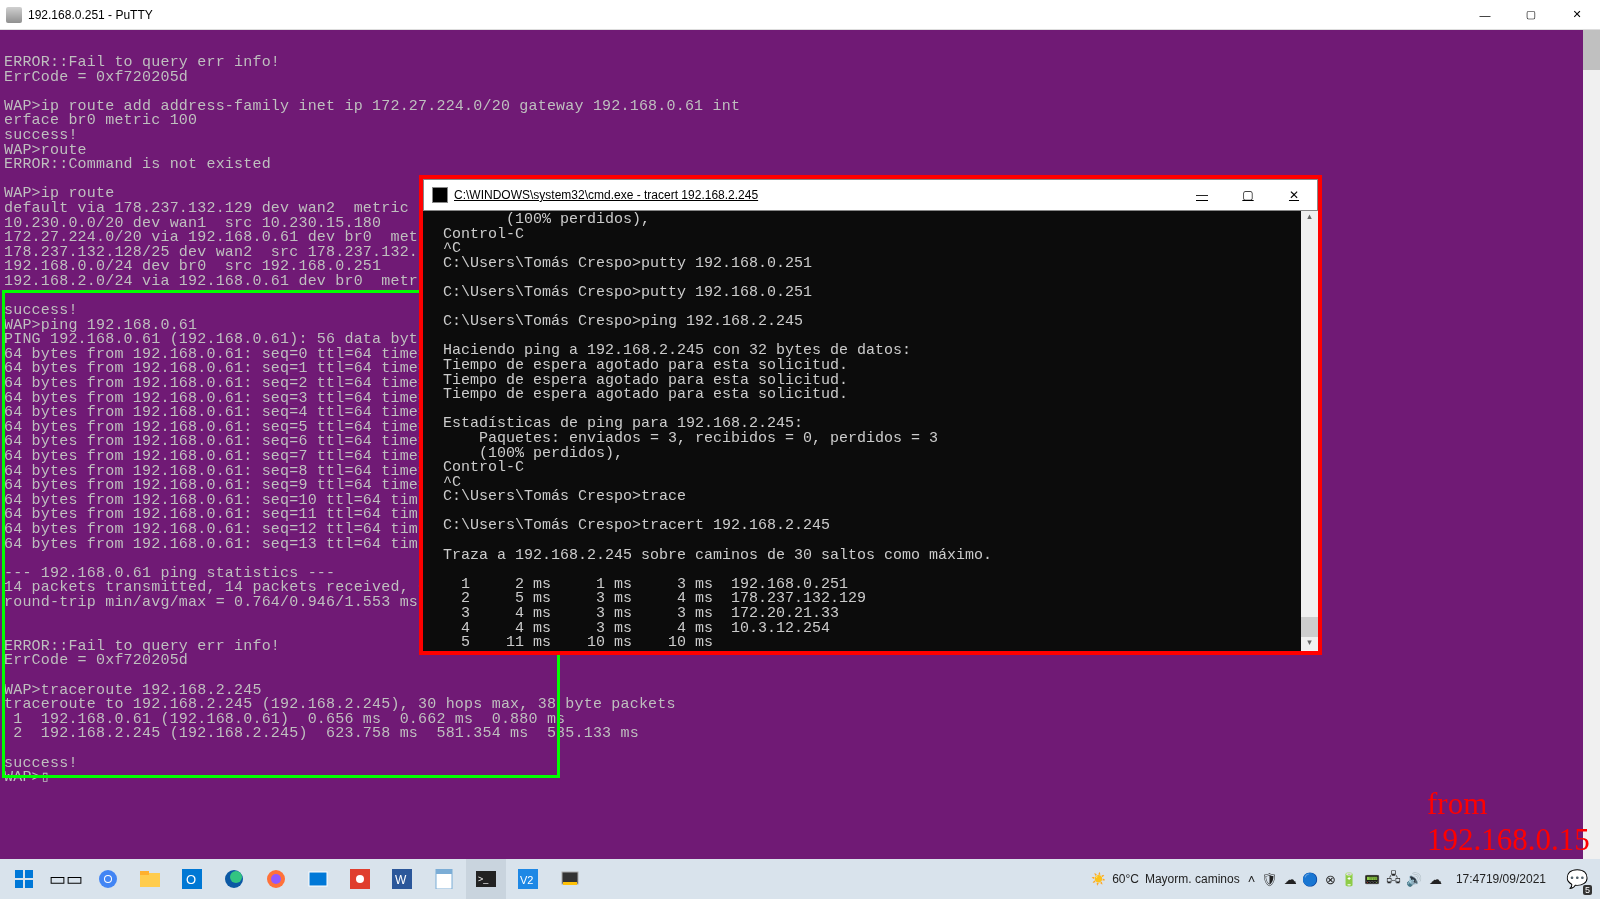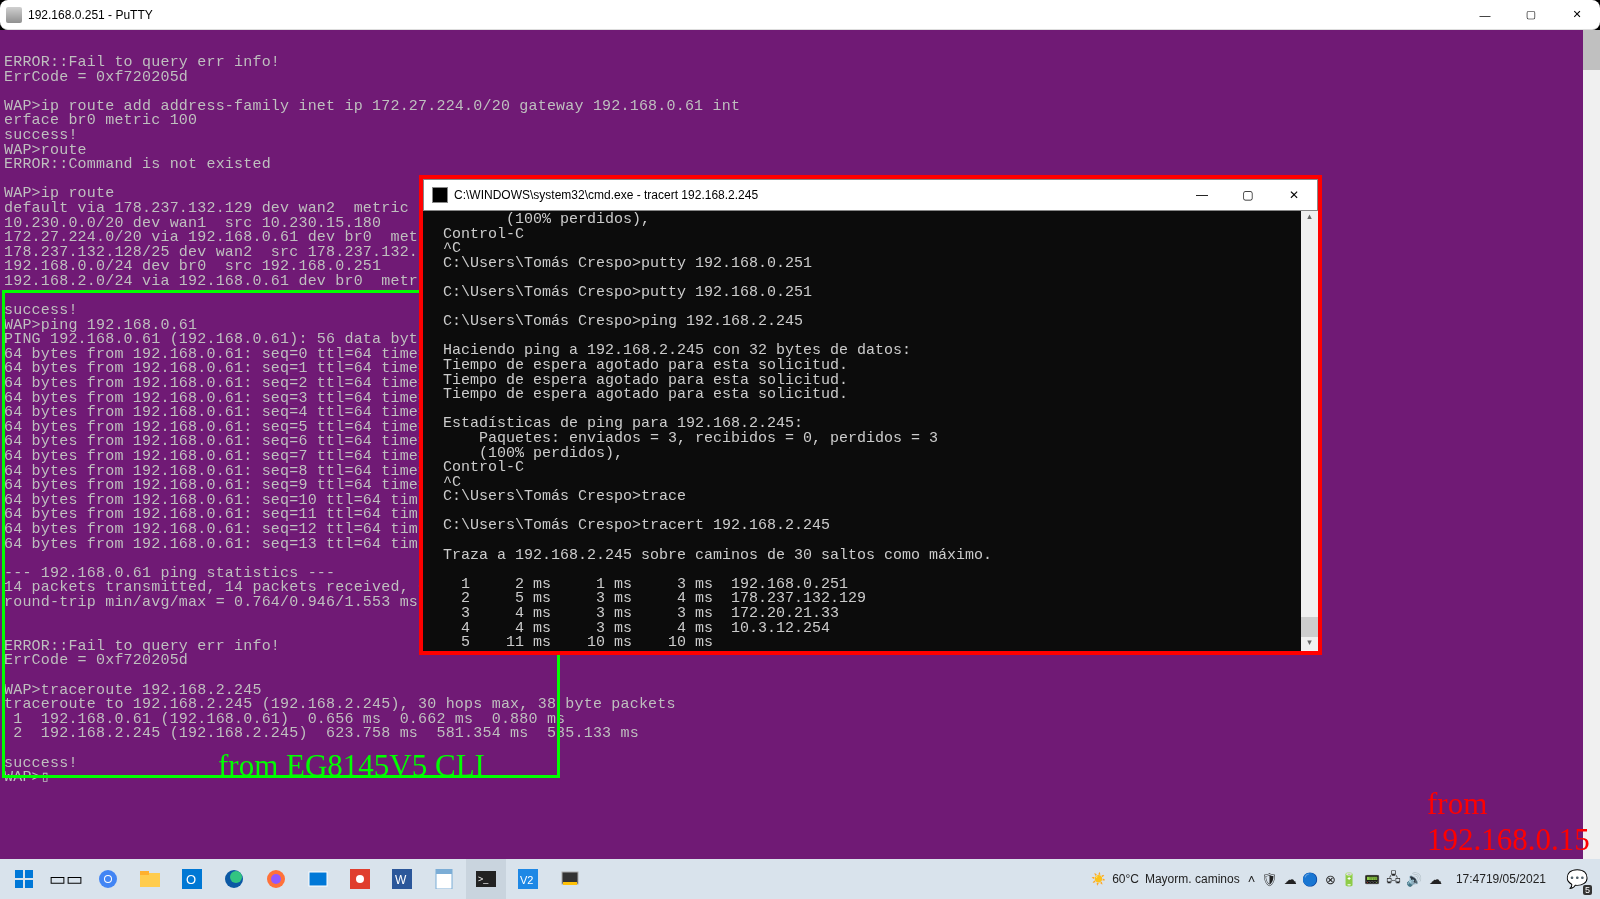--- a/index.html
+++ b/index.html
@@ -1,29 +1,29 @@
 <!DOCTYPE html>
 <html><head>
 <meta charset="utf-8">
 <style>
 * { margin:0; padding:0; box-sizing:border-box; }
 html,body { width:1600px; height:899px; font-family:"Segoe UI",Arial,sans-serif; background:#000; overflow:hidden; }
-.titlebar { height:30px; background:#fff; display:flex; align-items:center; justify-content:space-between; padding-left:6px; color:#000; font-size:12px; border-bottom:1px solid #ddd;border-radius:8px; }
+.titlebar { height:30px; background:#fff; display:flex; align-items:center; justify-content:space-between; padding-left:6px; color:#000; font-size:12px; border-bottom:1px solid #ddd; }
 .titlebar .left { display:flex; align-items:center; gap:6px; }
 .titlebar .controls { display:flex; }
 .titlebar .controls div { width:46px; height:30px; display:flex; align-items:center; justify-content:center; font-size:11px; }
 .terminal-body { width:100%; height:839px; background:#701a75; position:relative; }
 .scrollbar { position:absolute; right:0; top:0; width:17px; height:100%; background:#f0f0f0; }
 .scroll-thumb { width:100%; height:40px; background:#c0c0c0; position:absolute; top:0; }
 .term { font-family:Consolas,"Courier New",monospace; font-size:15px; line-height:14.6px; color:#bfbfbf; white-space:pre; padding:26px 4px 4px 4px; letter-spacing:0.2px; }
 .green-box { position:absolute; left:2px; top:260px; width:558px; height:488px; border:3px solid #00ff00; pointer-events:none; }
 .green-label { position:absolute; left:218px; top:718px; font-family:"Times New Roman",serif; font-size:31px; color:#00ff00; }
 .red-label { position:absolute; left:1004px; top:575px; font-family:Liberation Serif, serif; font-size:31px; color:#ff0000; }
 .cmd-window { position:absolute; left:419px; top:145px; width:903px; height:480px; border:4px solid #ff0000; background:#000; }
-.cmd-titlebar { height:32px; background:#fff; display:flex; align-items:center; justify-content:space-between; padding-left:8px; font-size:12px; color:#000; border:1px solid #888;}
+.cmd-titlebar { height:32px; background:#fff; display:flex; align-items:center; justify-content:space-between; padding-left:8px; font-size:12px; color:#000; border:1px solid #888;text-decoration:underline;}
 .cmd-titlebar .left { display:flex; align-items:center; gap:6px; }
 .cmd-titlebar .controls { display:flex; }
 .cmd-titlebar .controls div { width:46px; height:29px; display:flex; align-items:center; justify-content:center; }
 .cmd-body { height:440px; background:#0c0c0c; position:relative; }
 .cmd-scroll { position:absolute; right:0; top:0; width:17px; height:100%; background:#f0f0f0; }
 .cmd-scroll .thumb2 { position:absolute; bottom:14px; width:100%; height:20px; background:#cdcdcd; }
 .cmd-text { font-family:Consolas,"Courier New",monospace; font-size:15px; line-height:14.6px; color:#ccc; white-space:pre; padding:2px 20px; }
 .taskbar { position:absolute; left:0; bottom:0; width:100%; height:40px; background:#d9e3ec; display:flex; align-items:center; justify-content:space-between; padding:0 4px; }
 .tb-left { display:flex; align-items:center; gap:2px; }
 .tb-icon { width:40px; height:40px; display:flex; align-items:center; justify-content:center; font-size:18px; }
@@ -99,21 +99,20 @@
 traceroute to 192.168.2.245 (192.168.2.245), 30 hops max, 38 byte packets
  1  192.168.0.61 (192.168.0.61)  0.656 ms  0.662 ms  0.880 ms
  2  192.168.2.245 (192.168.2.245)  623.758 ms  581.354 ms  585.133 ms
 
 success!
 WAP&gt;▯</div>
   <div class="scrollbar">
     <div class="scroll-thumb"></div>
   </div>
   <div class="green-box"></div>
-  <div class="green-label">from EG8145V5 CLI</div>
 
   <div class="cmd-window">
     <div class="cmd-titlebar">
       <div class="left">
         <span class="cmd-icon"></span>
         <span>C:\WINDOWS\system32\cmd.exe - tracert  192.168.2.245</span>
       </div>
       <div class="controls">
         <div>—</div>
         <div>▢</div>
@@ -258,17 +257,17 @@
       <span>🔵</span>
       <span>⊗</span>
       <span>🔋</span>
       <span>📟</span>
       <span>🖧</span>
       <span>🔊</span>
       <span>☁</span>
     </div>
     <div class="clock">
       <span>17:47</span>
-      <span>19/05/2021</span>
+      <span>19/09/2021</span>
     </div>
     <div class="tb-icon small" style="position:relative;">💬<span style="position:absolute;bottom:4px;right:4px;font-size:9px;background:#333;color:#fff;border-radius:2px;padding:0 2px;">5</span></div>
   </div>
 </div>
 
 </body></html>

